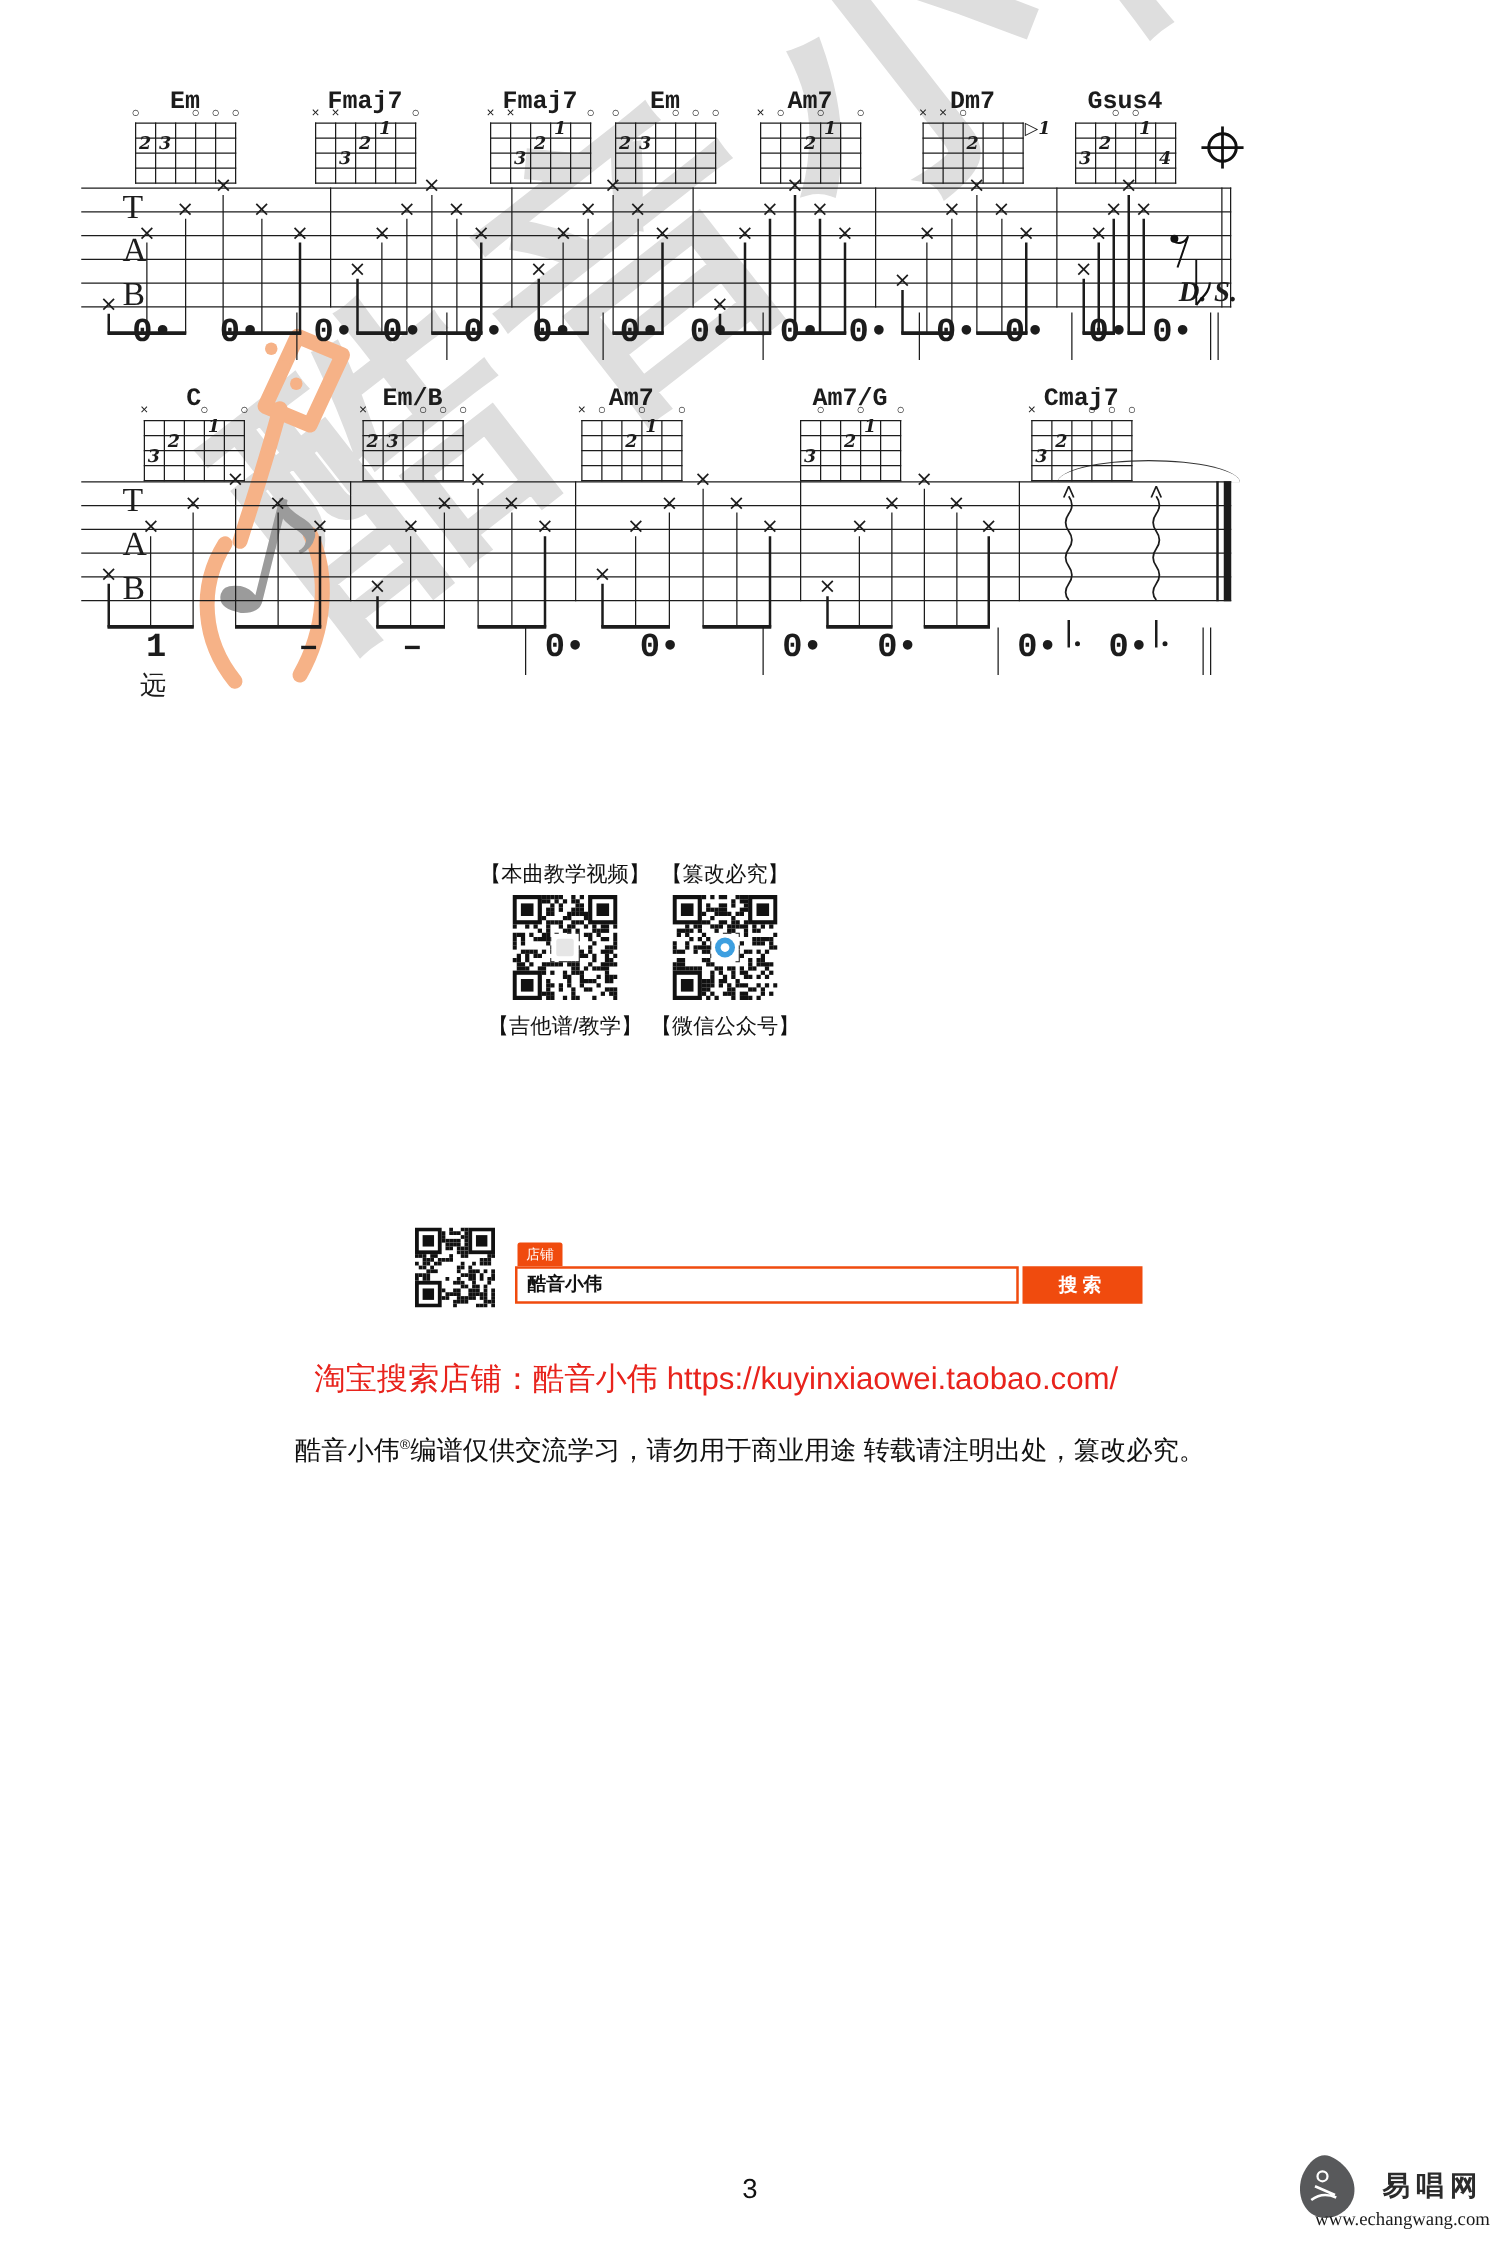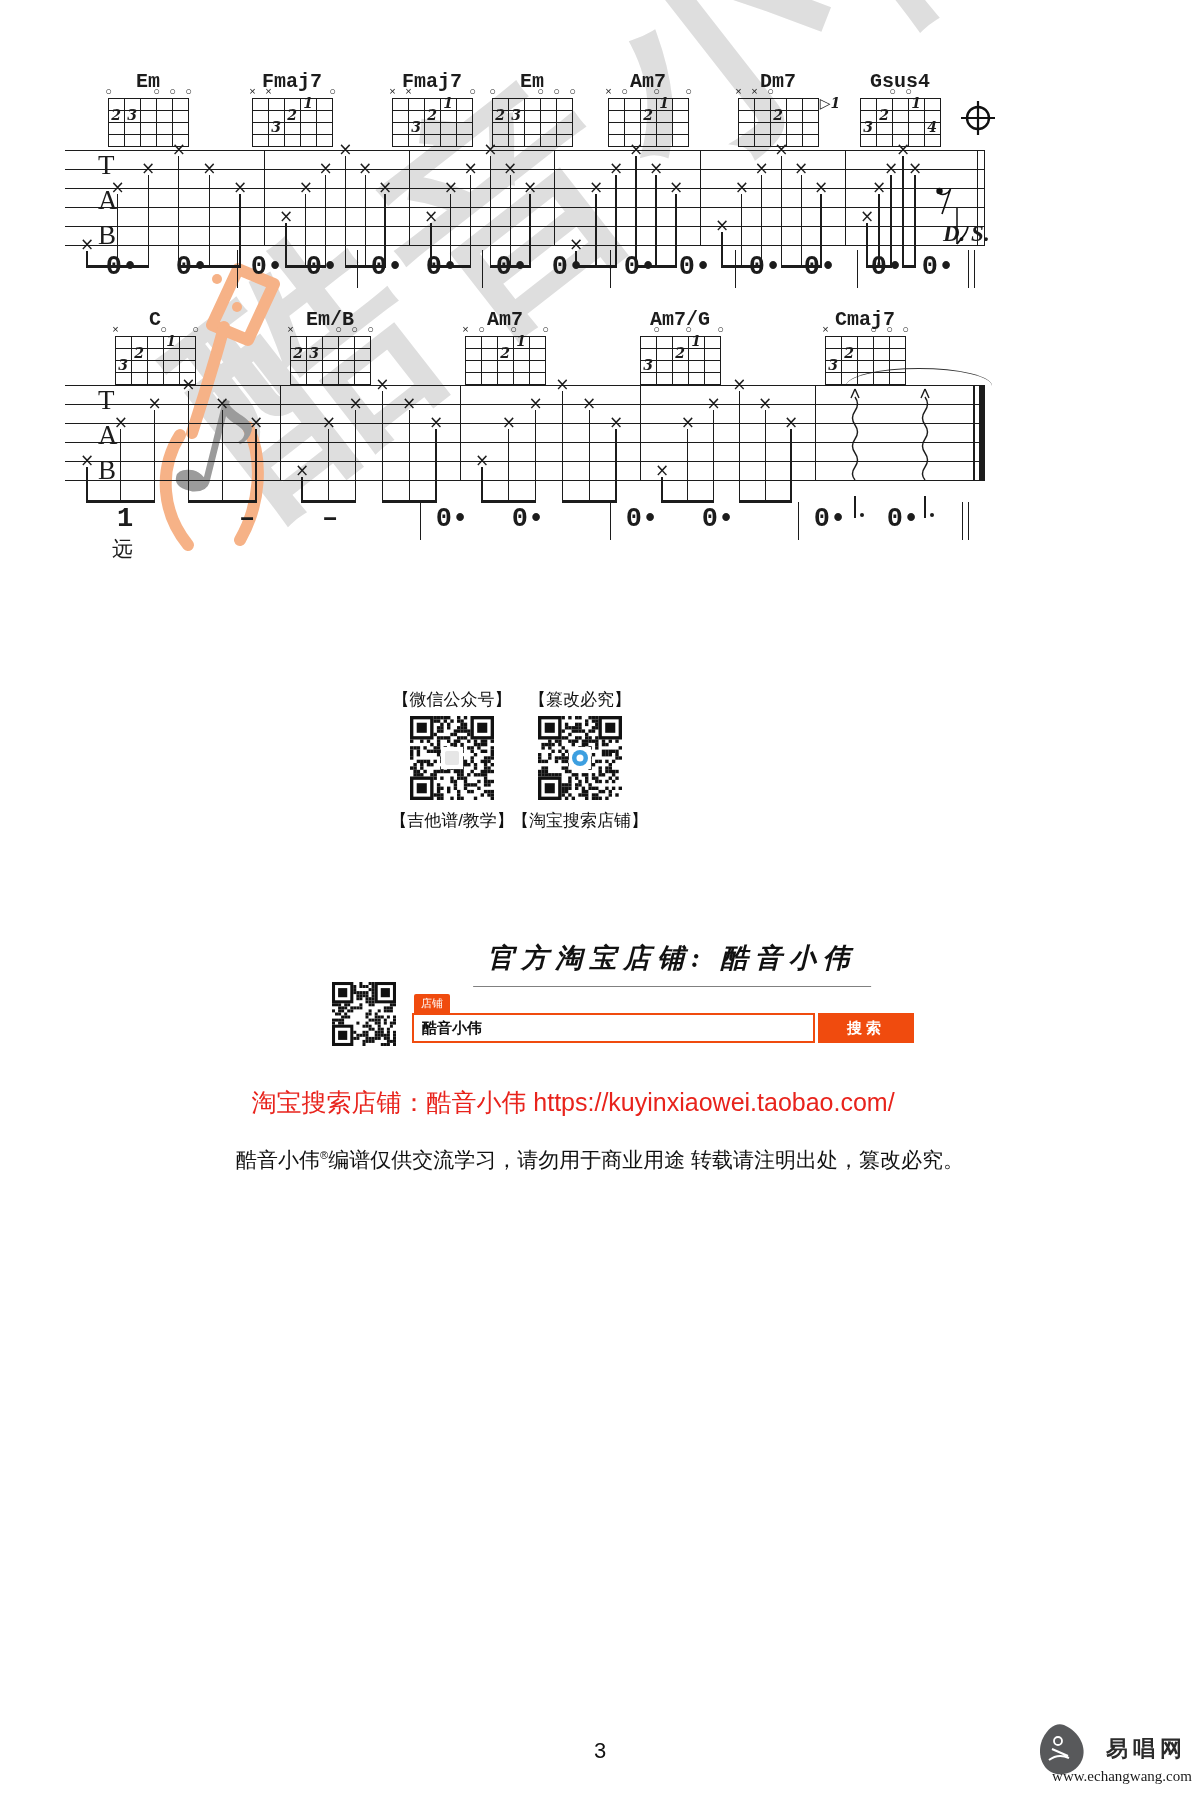--- a/index.html
+++ b/index.html
@@ -515,21 +515,21 @@
       <div class="abs rdigit" style="left: 718px; top: 506px;">0•</div>
       <div class="abs " style="left: 798px; top: 502px; width: 1.4px; height: 38px; background: rgb(28, 28, 28);"></div>
       <div class="abs rdigit" style="left: 830px; top: 506px;">0•</div>
       <div class="abs rdigit" style="left: 903px; top: 506px;">0•</div>
       <div class="abs " style="left: 962px; top: 502px; width: 1.4px; height: 38px; background: rgb(28, 28, 28);"></div>
       <div class="abs " style="left: 968px; top: 502px; width: 1.4px; height: 38px; background: rgb(28, 28, 28);"></div>
       <div class="abs lyric" style="left: 112px; top: 538px;">远</div>
     </div>
 
   <div class="qrcol abs" style="left:370px;top:688px">
-    <div class="qrlabel">【微信公众号】</div>
+    <div class="qrlabel">【本曲教学视频】</div>
     <div class="qrbox" id="qr0" style="width: 84px; height: 84px;"><svg width="84" height="84" viewBox="0 0 84 84" fill="#111">
           <rect x="0" y="0" width="23.52" height="23.52"></rect>
           <rect fill="#fff" x="3.36" y="3.36" width="16.8" height="16.8"></rect>
           <rect x="6.72" y="6.72" width="10.08" height="10.08"></rect>
           <rect x="60.48" y="0" width="23.52" height="23.52"></rect>
           <rect fill="#fff" x="63.839999999999996" y="3.36" width="16.8" height="16.8"></rect>
           <rect x="67.2" y="6.72" width="10.08" height="10.08"></rect>
           <rect x="0" y="60.48" width="23.52" height="23.52"></rect>
           <rect fill="#fff" x="3.36" y="63.839999999999996" width="16.8" height="16.8"></rect>
           <rect x="6.72" y="67.2" width="10.08" height="10.08"></rect>
@@ -976,24 +976,23 @@
           <rect x="33.6" y="80.6" width="3.4" height="3.4"></rect>
           <rect x="47.0" y="80.6" width="3.4" height="3.4"></rect>
           <rect x="53.8" y="80.6" width="3.4" height="3.4"></rect>
           <rect x="57.1" y="80.6" width="3.4" height="3.4"></rect>
           <rect x="60.5" y="80.6" width="3.4" height="3.4"></rect>
           <rect x="67.2" y="80.6" width="3.4" height="3.4"></rect>
           <rect fill="#fff" x="31" y="31" width="22" height="22"></rect>
           <circle fill="#3d9fe0" cx="42" cy="42" r="8"></circle>
           <circle fill="#fff" cx="42" cy="42" r="3.5"></circle>
         </svg></div>
-    <div class="qrlabel">【淘宝搜索店铺】</div>
+    <div class="qrlabel">【微信公众号】</div>
   </div>
 
-  <div id="tb-title" class="abs">官方淘宝店铺: 酷音小伟</div>
   <div id="tb-qr" class="abs" style="width: 64px; height: 64px;"><svg width="64" height="64" viewBox="0 0 64 64" fill="#111">
         <rect x="0" y="0" width="21.333333333333332" height="21.333333333333332"></rect>
         <rect fill="#fff" x="3.0476190476190474" y="3.0476190476190474" width="15.238095238095237" height="15.238095238095237"></rect>
         <rect x="6.095238095238095" y="6.095238095238095" width="9.142857142857142" height="9.142857142857142"></rect>
         <rect x="42.666666666666664" y="0" width="21.333333333333332" height="21.333333333333332"></rect>
         <rect fill="#fff" x="45.71428571428571" y="3.0476190476190474" width="15.238095238095237" height="15.238095238095237"></rect>
         <rect x="48.76190476190476" y="6.095238095238095" width="9.142857142857142" height="9.142857142857142"></rect>
         <rect x="0" y="42.666666666666664" width="21.333333333333332" height="21.333333333333332"></rect>
         <rect fill="#fff" x="3.0476190476190474" y="45.71428571428571" width="15.238095238095237" height="15.238095238095237"></rect>
         <rect x="6.095238095238095" y="48.76190476190476" width="9.142857142857142" height="9.142857142857142"></rect>

